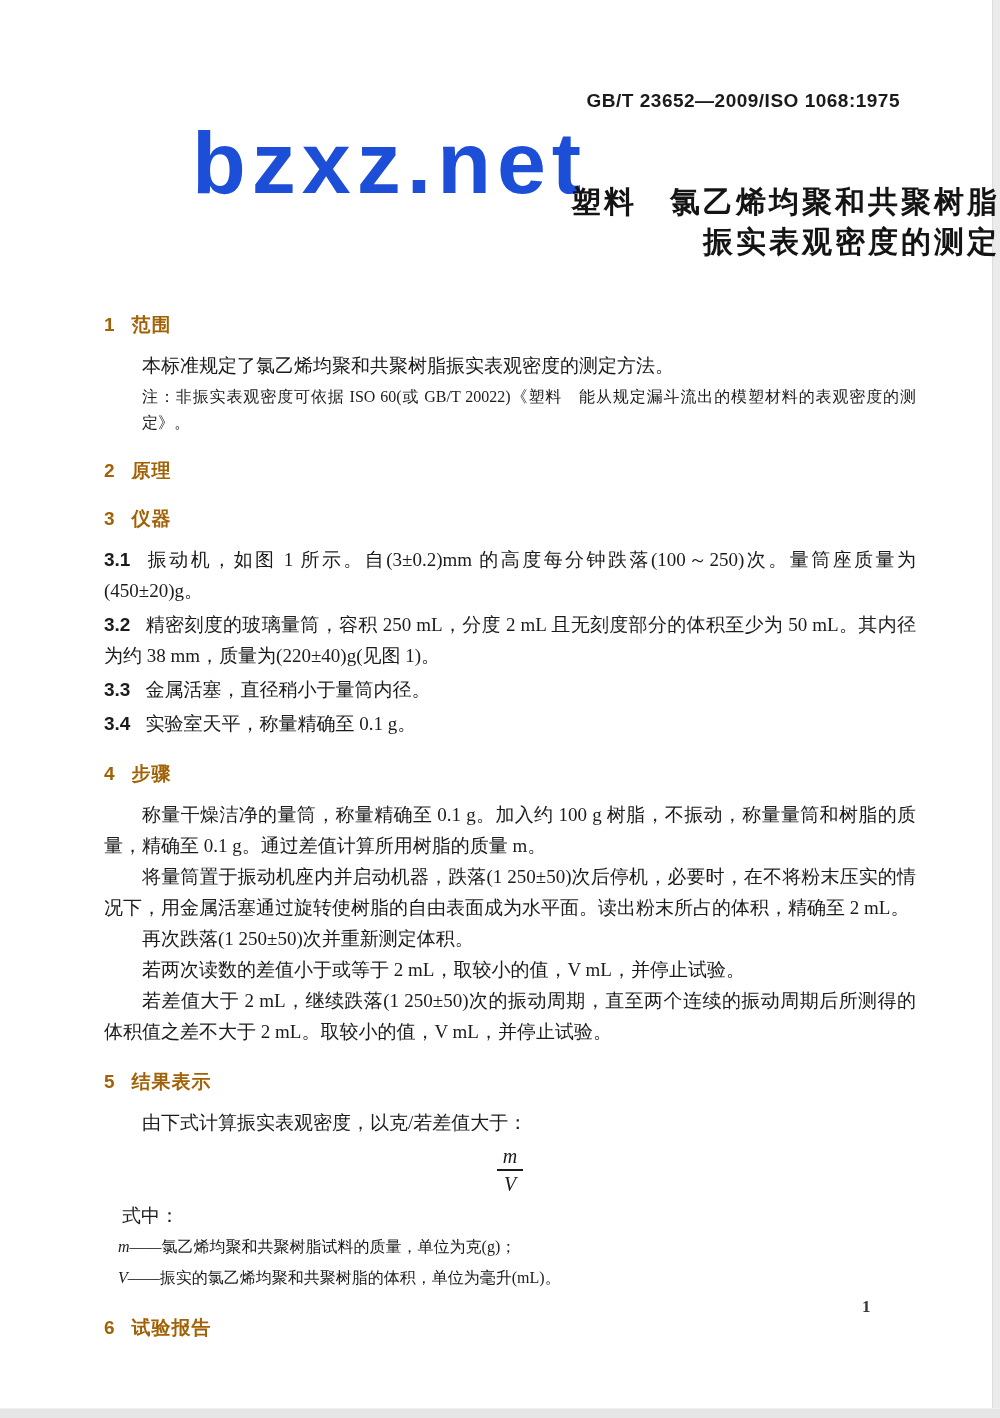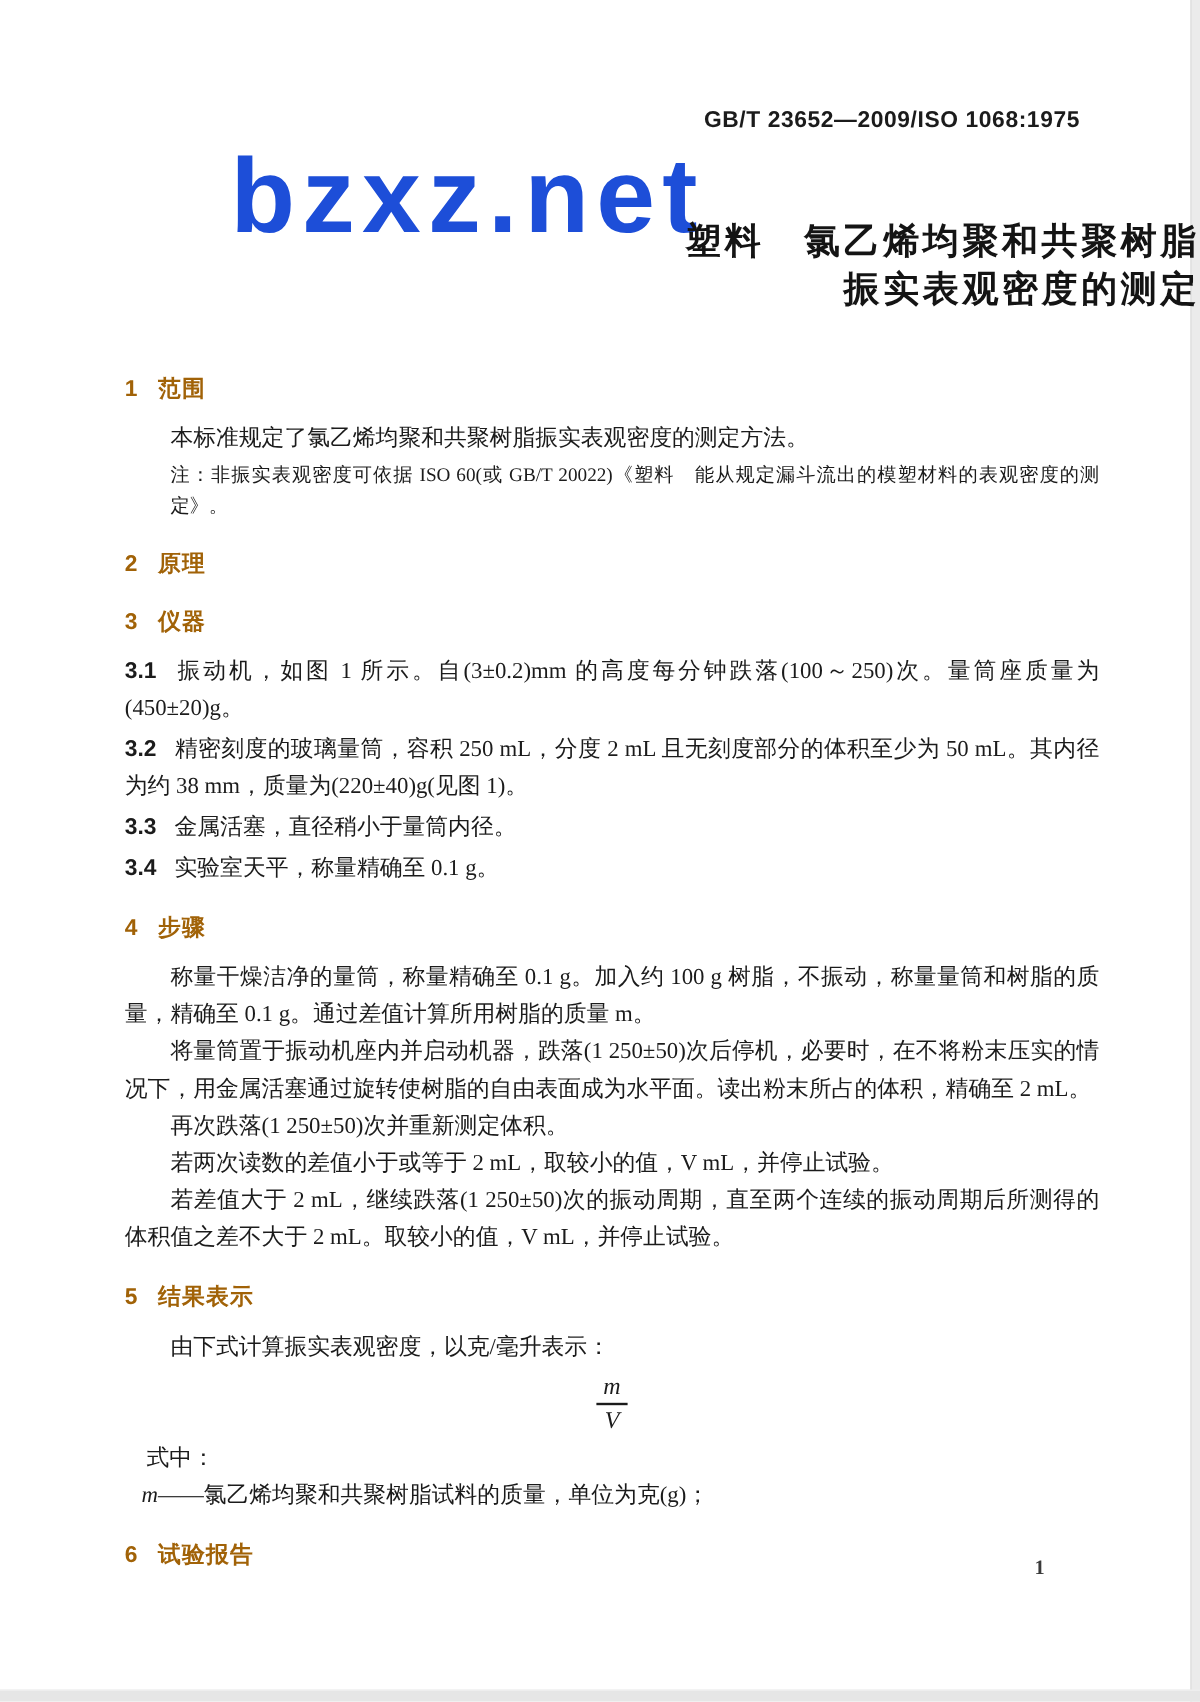--- a/index.html
+++ b/index.html
@@ -71,21 +71,21 @@
   .formula{
     margin:8px 0 6px 0;text-align:center;font-size:20px;line-height:1;
   }
   .frac{display:inline-block;vertical-align:middle;text-align:center;}
   .frac-num{
     display:block;font-style:italic;padding:0 6px 3px 6px;
     border-bottom:2px solid #1b1b1b;
   }
   .frac-den{display:block;font-style:italic;padding-top:3px;}
   .where-line{margin:6px 0 0 0;font-size:19px;line-height:31px;padding-left:18px;}
-  .defline{margin:0;font-size:19px;line-height:31px;padding-left:14px;text-align:justify;}
+  .defline{margin:0;font-size:16px;line-height:31px;padding-left:14px;text-align:justify;}
   .sym{font-style:italic;}
   .page-number{
     position:absolute;left:862px;top:1297px;z-index:2;
     font-size:17px;font-weight:bold;color:#3a3a3a;
   }
 </style>
 </head>
 <body>
 
 <div class="page">
@@ -141,30 +141,33 @@
       <p class="para indent">将量筒置于振动机座内并启动机器，跌落(1 250±50)次后停机，必要时，在不将粉末压实的情况下，用金属活塞通过旋转使树脂的自由表面成为水平面。读出粉末所占的体积，精确至 2 mL。</p>
       <p class="para indent">再次跌落(1 250±50)次并重新测定体积。</p>
       <p class="para indent">若两次读数的差值小于或等于 2 mL，取较小的值，V mL，并停止试验。</p>
       <p class="para indent">若差值大于 2 mL，继续跌落(1 250±50)次的振动周期，直至两个连续的振动周期后所测得的体积值之差不大于 2 mL。取较小的值，V mL，并停止试验。</p>
     </section>
 
     <section class="sec m-top-sec">
       <h2 class="sec-heading">
         <span class="sec-num">5</span><span>结果表示</span>
       </h2>
-      <p class="para indent m-top-para">由下式计算振实表观密度，以克/毫升表示：</p>
+      <p class="para indent m-top-para">由下式计算振实表观密度，以克/若差值大于：</p>
       <div class="formula">
         <span class="frac">
           <span class="frac-num">m</span>
           <span class="frac-den">V</span>
         </span>
       </div>
       <p class="where-line">式中：</p>
       <p class="defline">
         <span class="sym">m</span><span>——氯乙烯均聚和共聚树脂试料的质量，单位为克(g)；</span>
+      </p>
+      <p class="defline">
+        <span class="sym">V</span><span>——振实的氯乙烯均聚和共聚树脂的体积，单位为毫升(mL)。</span>
       </p>
     </section>
 
     <section class="sec m-top-sec">
       <h2 class="sec-heading">
         <span class="sec-num">6</span><span>试验报告</span>
       </h2>
 
     </section>
 

